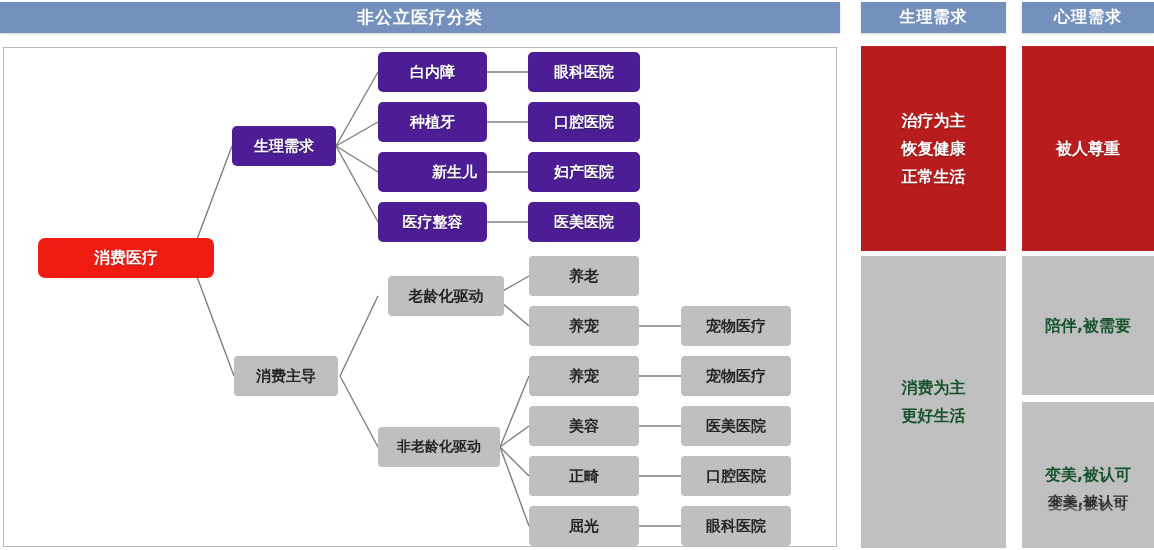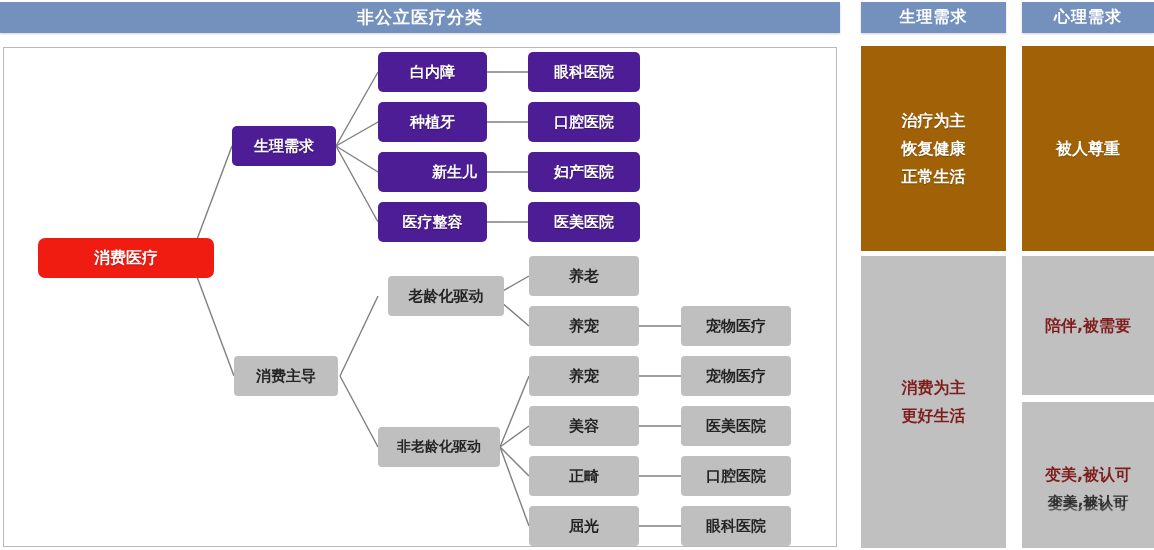--- a/index.html
+++ b/index.html
@@ -88,22 +88,22 @@
     display: flex;
     flex-direction: column;
     align-items: center;
     justify-content: center;
     box-sizing: border-box;
     font-weight: bold;
     font-size: 16px;
     line-height: 1.75;
     text-align: center;
   }
-  .needbox.navy { background: #a16207; color: #ffffff; text-shadow: 0 1px 1px rgba(0,0,0,0.3); }
-  .needbox.gray { background: #c0c0c0; color: #7f1d1d; }
+  .needbox.navy { background: #b91c1c; color: #ffffff; text-shadow: 0 1px 1px rgba(0,0,0,0.3); }
+  .needbox.gray { background: #c0c0c0; color: #14532d; }
 
   .needbox .ln { display: block; white-space: nowrap; }
 
   
   #ghost-text {
     position: absolute;
     left: 1032px; top: 492px;
     width: 112px; height: 24px;
     font-size: 15px;
     font-weight: bold;

